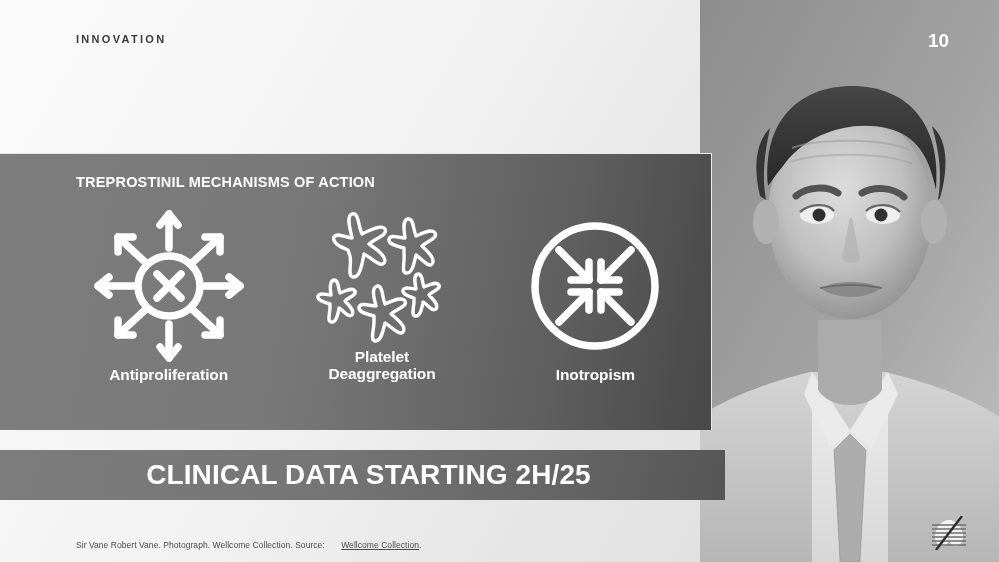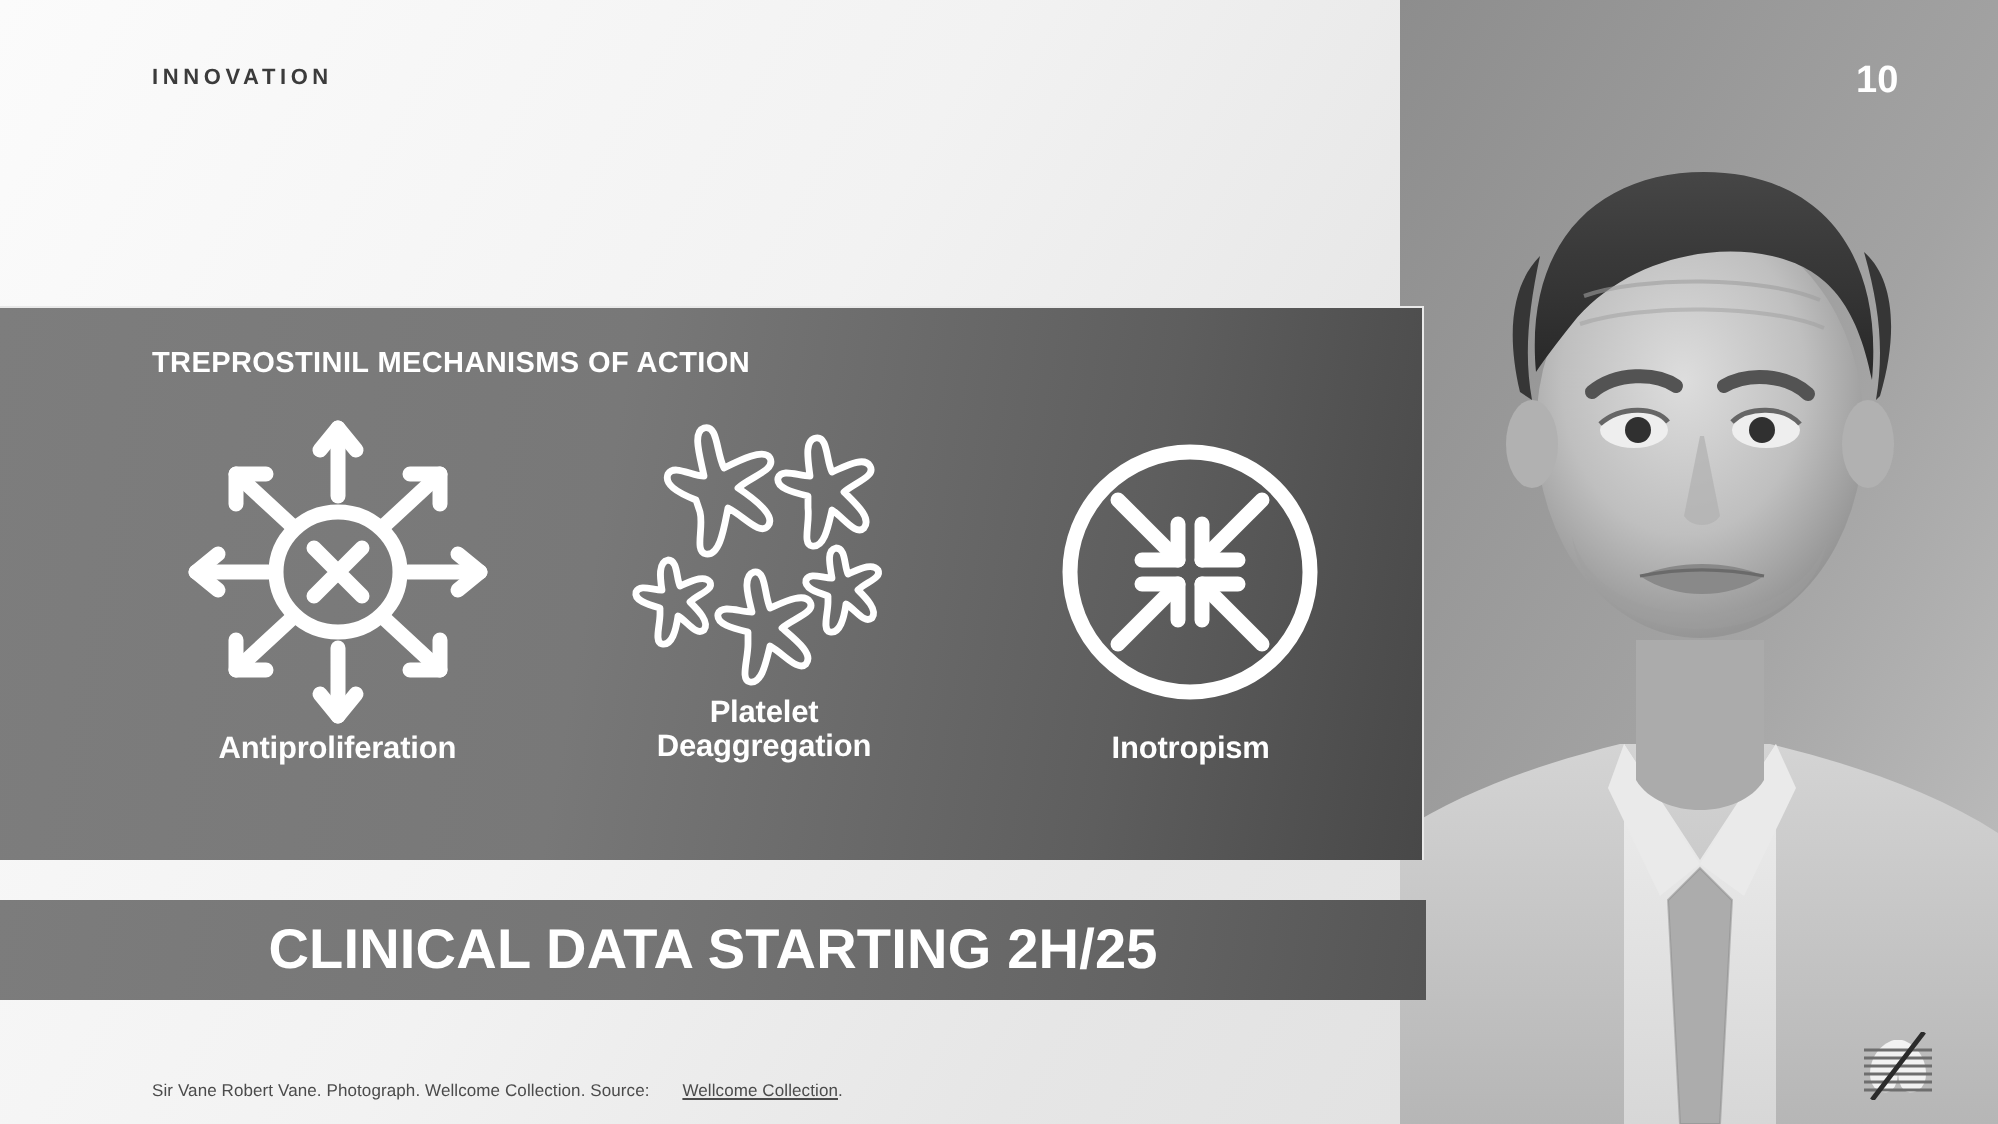--- a/index.html
+++ b/index.html
@@ -66,21 +66,21 @@
     color:#ffffff;font-weight:bold;font-size:15.5px;text-align:center;
     line-height:1.12;letter-spacing:-0.1px;
   }
   .cell-platelet .icon-art{height:142px;}
   .cell-platelet .icon-label{margin-top:0px;}
 
   
   .banner{
     position:absolute;left:0;top:450px;width:713px;height:50px;
     background:linear-gradient(100deg,#7c7c7c 0%,#757575 45%,#636363 80%,#555555 100%);
-    display:flex;align-items:center;justify-content:center;
+    display:flex;align-items:center;justify-content:center;padding-left:12px;
   }
   .banner-text{
     color:#ffffff;font-size:28px;font-weight:bold;letter-spacing:0.1px;
     white-space:nowrap;
   }
 
   
   .footer{
     position:absolute;left:76px;top:540px;
     font-size:8.5px;color:#4b4b4b;letter-spacing:0.05px;white-space:nowrap;

